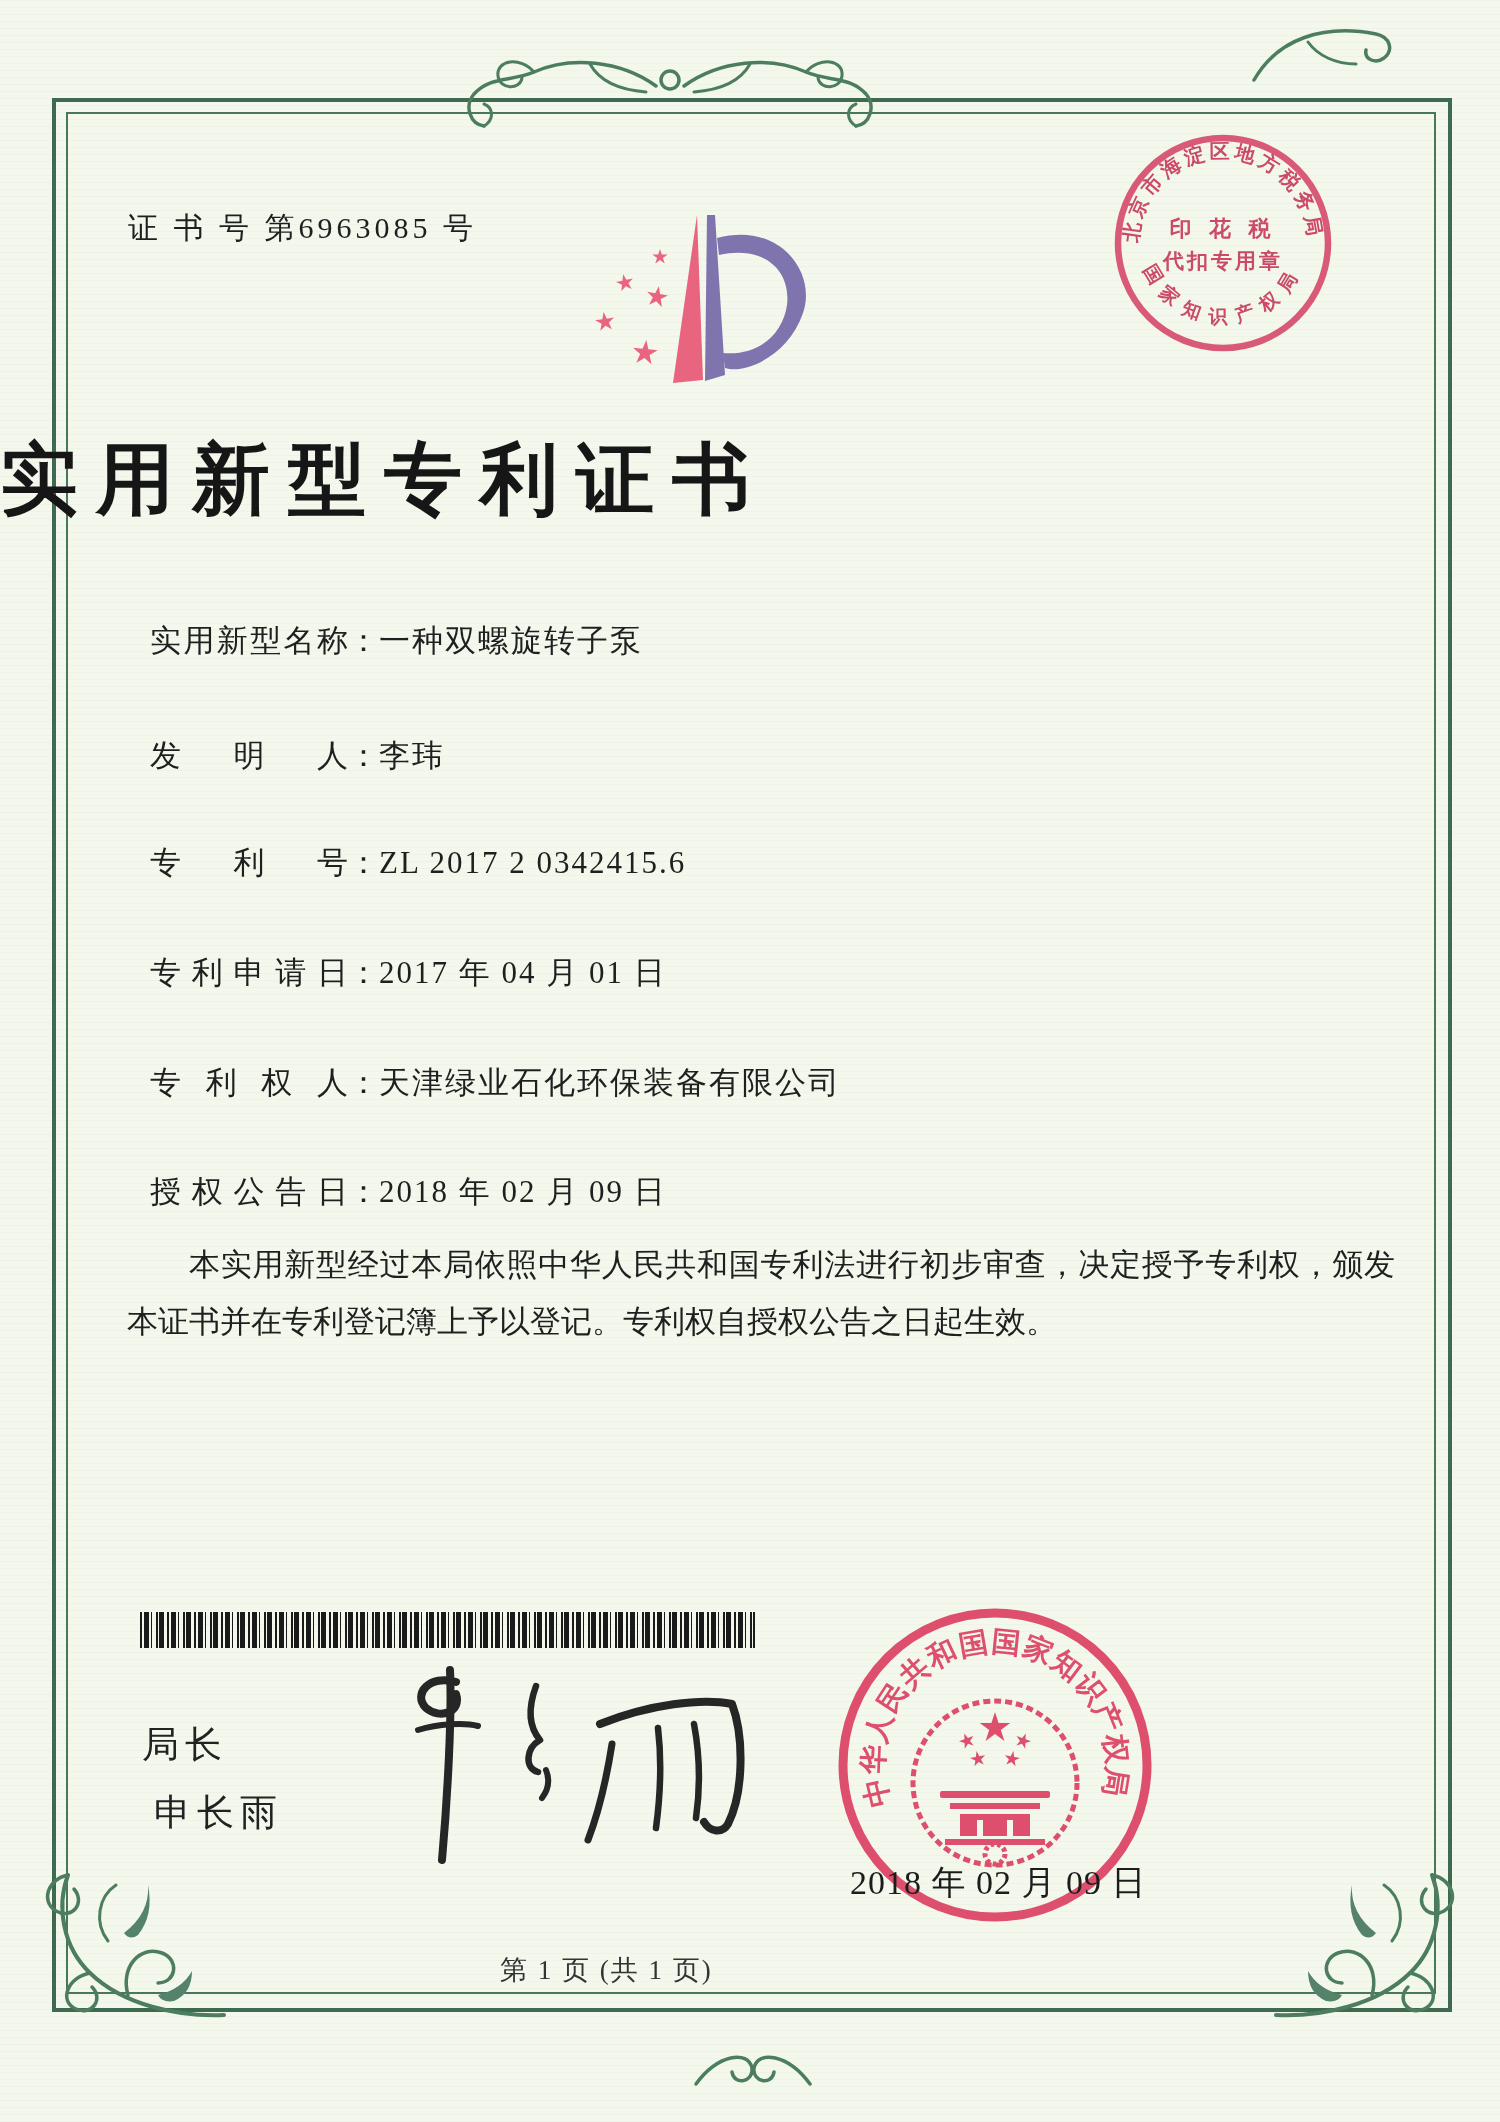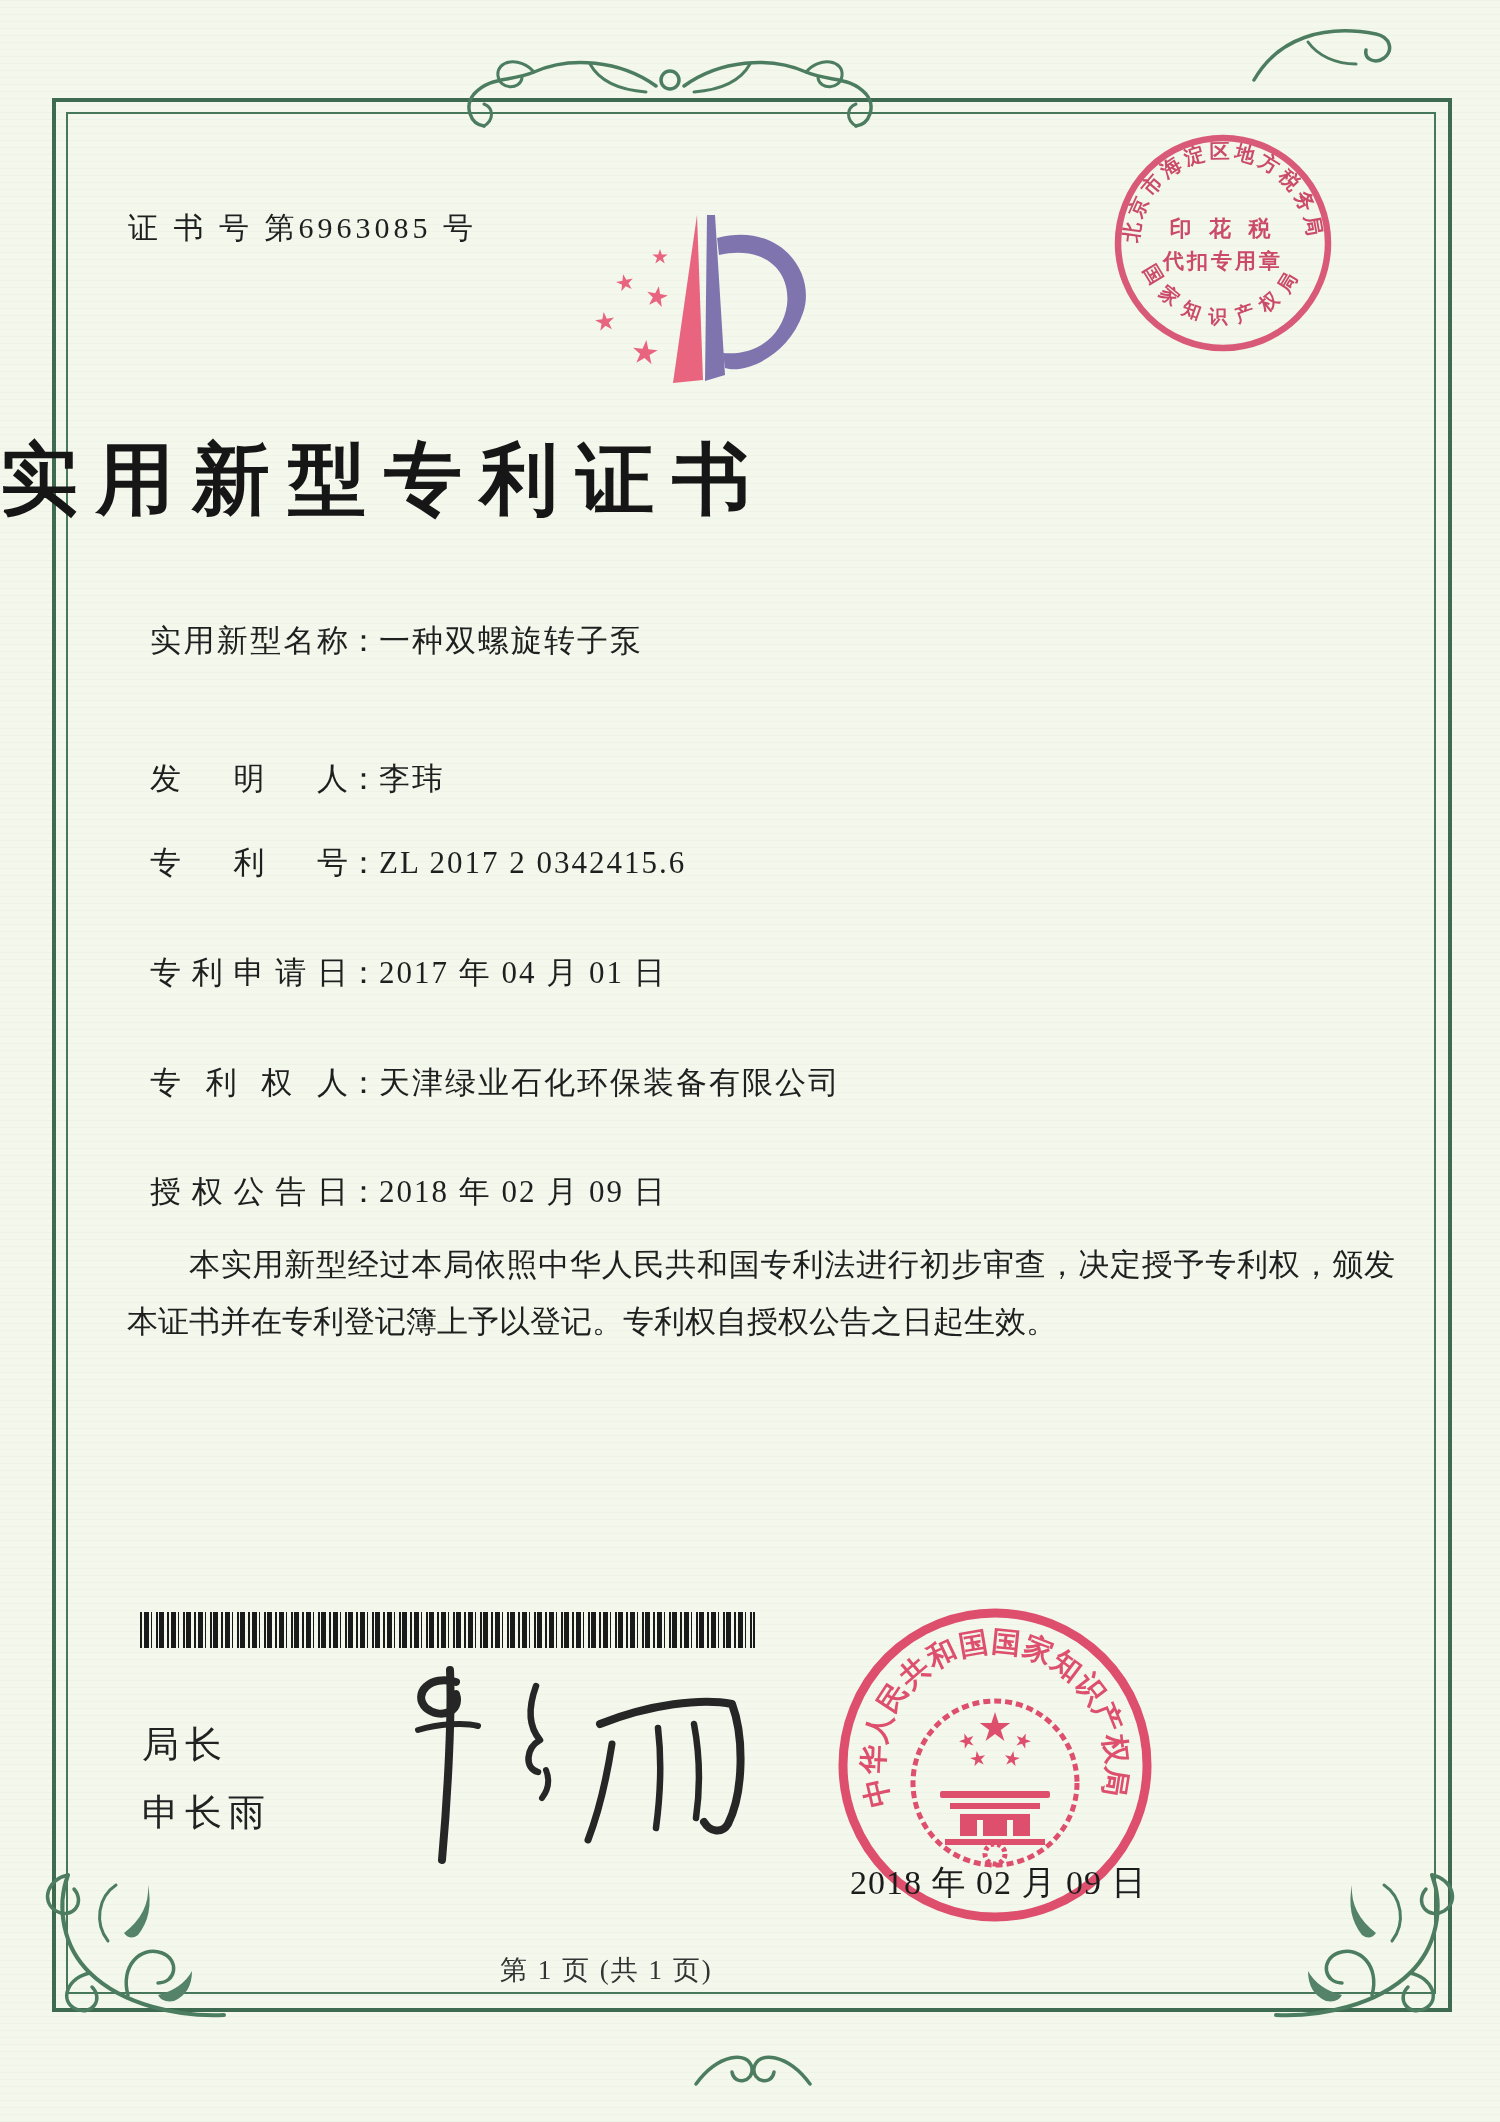--- a/index.html
+++ b/index.html
@@ -21,21 +21,21 @@
   .paras p{margin:0;font-size:31px;line-height:57px;text-indent:2em;text-align:justify;}
   .barcode{position:absolute;left:140px;top:1612px;width:615px;height:36px;
     background:repeating-linear-gradient(90deg,
       #1a1a1a 0 2px,transparent 2px 4px,
       #1a1a1a 4px 9px,transparent 9px 11px,
       #1a1a1a 11px 12px,transparent 12px 16px,
       #1a1a1a 16px 18px,transparent 18px 19px,
       #1a1a1a 19px 24px,transparent 24px 27px);}
   .director-title{position:absolute;left:142px;top:1720px;font-size:37px;letter-spacing:6px;
     font-family:"Liberation Sans","DejaVu Sans",sans-serif;font-weight:500;color:#222;}
-  .director-name{position:absolute;left:142px;top:1788px;font-size:37px;letter-spacing:6px;
+  .director-name{position:absolute;left:154px;top:1788px;font-size:37px;letter-spacing:6px;
     font-family:"Liberation Sans","DejaVu Sans",sans-serif;font-weight:500;color:#222;}
   .signature{position:absolute;left:360px;top:1652px;}
   .seal-big{position:absolute;left:828px;top:1598px;}
   .seal-date{position:absolute;left:850px;top:1860px;font-size:34px;letter-spacing:1px;color:#1c1c1c;}
   .footer{position:absolute;left:500px;top:1952px;width:300px;text-align:left;font-size:27px;letter-spacing:2px;color:#333;}
   .orn{position:absolute;}
   svg{display:block;}
 </style>
 </head>
 <body>
@@ -140,21 +140,21 @@
     <text font-size="19" letter-spacing="10" fill="#cb4a69" font-weight="600" text-anchor="middle">
       <textPath href="#taxBotArc" startOffset="50%">国家知识产权局</textPath>
     </text>
   </svg>
 
   <div class="title">实用新型专利证书</div>
 
   <div class="field-row" style="top:620px">
     <span class="flabel">实用新型名称</span><span class="fcolon">：</span><span class="fvalue">一种双螺旋转子泵</span>
   </div>
-  <div class="field-row" style="top:758px">
+  <div class="field-row" style="top:735px">
     <span class="flabel">发明人</span><span class="fcolon">：</span><span class="fvalue">李玮</span>
   </div>
   <div class="field-row" style="top:842px">
     <span class="flabel">专利号</span><span class="fcolon">：</span><span class="fvalue">ZL 2017 2 0342415.6</span>
   </div>
   <div class="field-row" style="top:952px">
     <span class="flabel">专利申请日</span><span class="fcolon">：</span><span class="fvalue">2017 年 04 月 01 日</span>
   </div>
   <div class="field-row" style="top:1062px">
     <span class="flabel">专利权人</span><span class="fcolon">：</span><span class="fvalue">天津绿业石化环保装备有限公司</span>

